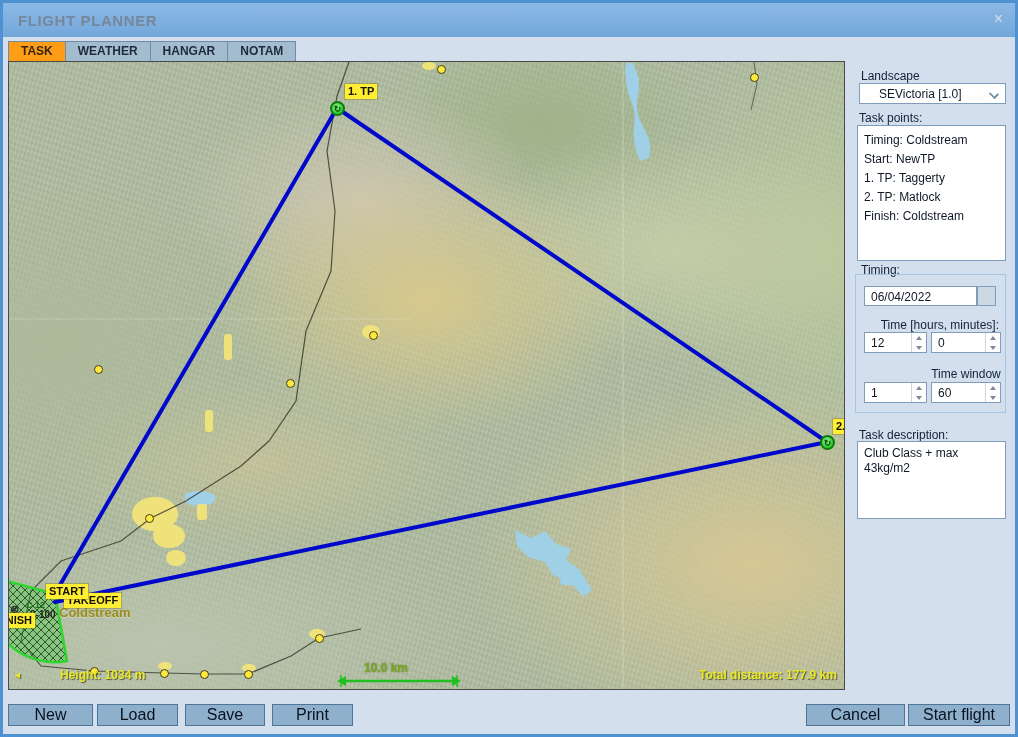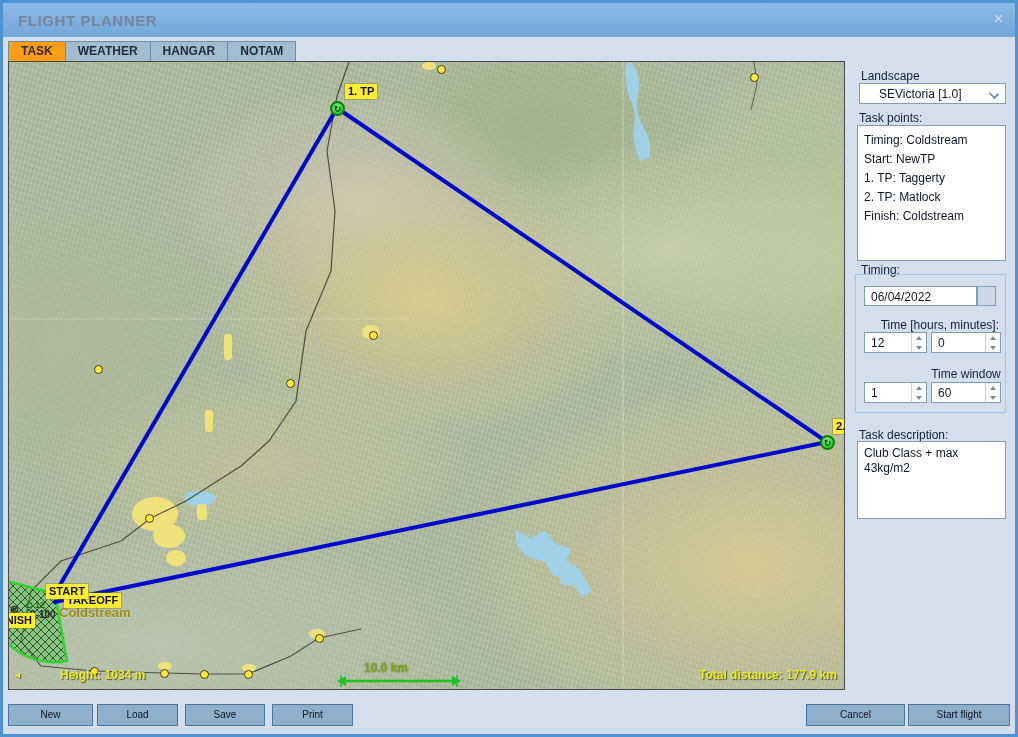--- a/index.html
+++ b/index.html
@@ -62,21 +62,21 @@
   .spin-btns { width:15px; border-left:1px solid #c8d4de; display:flex; flex-direction:column; }
   .spin-btns span { flex:1; position:relative; }
   .spin-btns .su::after, .spin-btns .sd::after { content:""; position:absolute; left:4px;
       border-left:3px solid transparent; border-right:3px solid transparent; }
   .spin-btns .su::after { top:3px; border-bottom:4px solid #7a8b9a; }
   .spin-btns .sd::after { top:3px; border-top:4px solid #7a8b9a; }
   .textarea-box { padding:4px 6px; line-height:15px; }
   .date-btn { position:absolute; background:#ccd8e4; border:1px solid #7f9db9; }
   
   .btn { position:absolute; height:22px; background:#8fb0cd; border:1px solid #4d7499;
-         font-size:10px; color:#0a121e; text-align:center; line-height:20px; cursor:default; }
+         font-size:16px; color:#0a121e; text-align:center; line-height:20px; cursor:default; }
 </style>
 </head>
 <body>
 
 <div class="window">
 
   <div class="titlebar">
     <span class="title-text">FLIGHT PLANNER</span>
     <span class="close-btn">×</span>
   </div>

